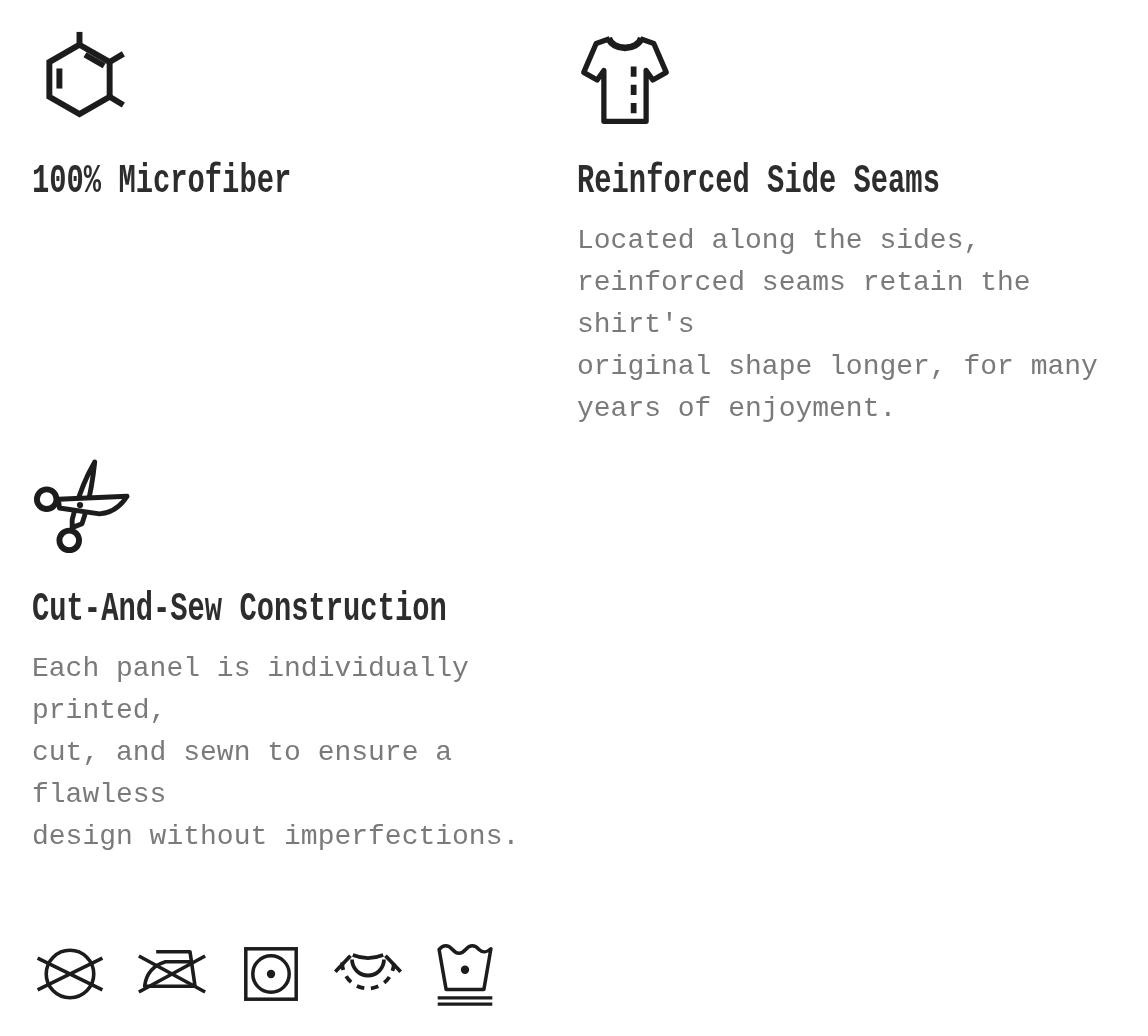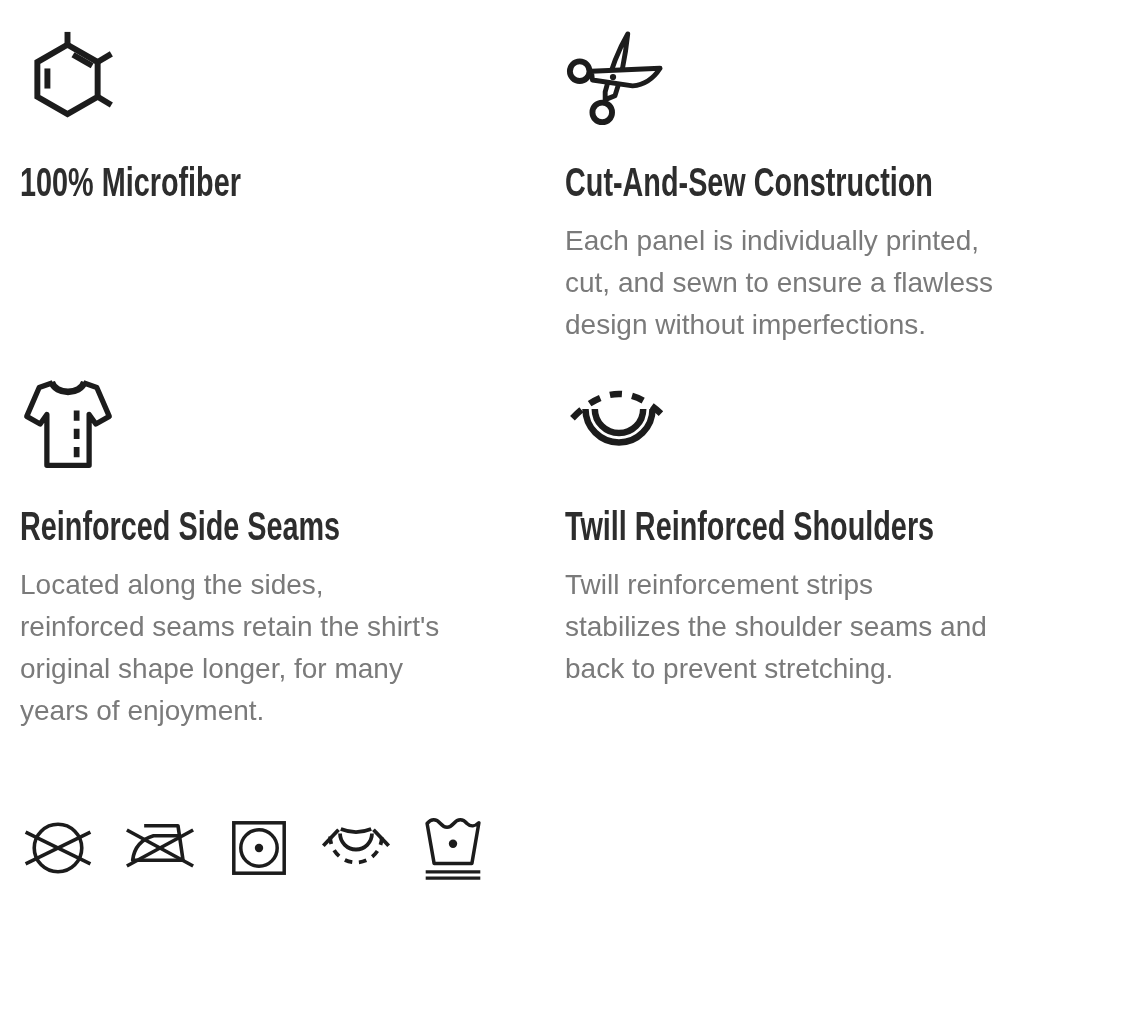--- a/index.html
+++ b/index.html
@@ -7,21 +7,22 @@
     padding: 0;
     background: #ffffff;
   }
   body {
     width: 1148px;
     height: 1036px;
     font-family: "Liberation Sans", sans-serif;
     overflow: hidden;
   }
   .page {
-    padding: 30px 40px 0 20px;
+    padding: 30px 40px 0 32px;
+    font-family: Liberation Mono, monospace;
   }
   .features-grid {
     display: grid;
     grid-template-columns: 545px 1fr;
     row-gap: 28px;
   }
   .feature { min-width: 0; }
   .icon-box {
     height: 104px;
     display: flex;
@@ -78,62 +79,49 @@
           <line x1="85" y1="72" x2="100" y2="81"></line>
           <line x1="58" y1="26" x2="79" y2="38"></line>
           <line x1="30" y1="41" x2="30" y2="63"></line>
         </svg>
       </div>
       <h3>100% Microfiber</h3>
     </section>
 
     <section class="feature">
       <div class="icon-box">
-        <svg width="98" height="104" viewBox="0 0 100 104" fill="none" stroke="#1c1c1c">
-          <path d="M64,3 C54,20 46,42 41,62 L41,70 L51,66 C58,46 62,22 64,3 Z" fill="#ffffff" stroke-width="5" stroke-linejoin="round"></path>
-          <path d="M27,41 L97,38 C90,49 81,55 69,56 L28,50 Z" fill="#ffffff" stroke-width="5" stroke-linejoin="round"></path>
-          <circle cx="15" cy="41" r="10" stroke-width="6"></circle>
-          <circle cx="38" cy="83" r="10" stroke-width="6"></circle>
-          <circle cx="49" cy="47" r="3.2" fill="#1c1c1c" stroke="none"></circle>
-        </svg>
-      </div>
-      <h3>Cut-And-Sew Construction</h3>
-      <p class="desc">Each panel is individually printed,
-cut, and sewn to ensure a flawless
-design without imperfections.</p>
-    </section>
-
-    <section class="feature">
-      <div class="icon-box">
         <svg width="96" height="102" viewBox="0 0 100 104" fill="none" stroke="#1c1c1c">
           <path d="M34,8 L20,13 L7,43 L21,51 L28,41 L28,94 L72,94 L72,41 L79,51 L93,43 L80,13 L66,8" stroke-width="5.5" stroke-linejoin="round"></path>
           <path d="M33,7 C37,21 63,21 67,7" stroke-width="7"></path>
           <line x1="59" y1="37" x2="59" y2="88" stroke-width="6" stroke-dasharray="10.5 8.5"></line>
         </svg>
       </div>
       <h3>Reinforced Side Seams</h3>
       <p class="desc">Located along the sides,
 reinforced seams retain the shirt's
 original shape longer, for many
 years of enjoyment.</p>
     </section>
 
     <section class="feature">
       <div class="icon-box">
-        <svg width="108" height="78" viewBox="0 0 116 82" fill="none" stroke="#1c1c1c" stroke-width="7" style="margin-top:8px">
-          <path d="M8,38 Q58,-14 108,38" stroke-dasharray="13 11"></path>
-          <path d="M22,28 A36,36 0 0,0 94,28"></path>
-          <path d="M32,28 A26,26 0 0,0 84,28"></path>
+        <svg width="98" height="104" viewBox="0 0 100 104" fill="none" stroke="#1c1c1c">
+          <path d="M64,3 C54,20 46,42 41,62 L41,70 L51,66 C58,46 62,22 64,3 Z" fill="#ffffff" stroke-width="5" stroke-linejoin="round"></path>
+          <path d="M27,41 L97,38 C90,49 81,55 69,56 L28,50 Z" fill="#ffffff" stroke-width="5" stroke-linejoin="round"></path>
+          <circle cx="15" cy="41" r="10" stroke-width="6"></circle>
+          <circle cx="38" cy="83" r="10" stroke-width="6"></circle>
+          <circle cx="49" cy="47" r="3.2" fill="#1c1c1c" stroke="none"></circle>
         </svg>
       </div>
-      <h3>Twill Reinforced Shoulders</h3>
-      <p class="desc">Twill reinforcement strips
-stabilizes the shoulder seams and
-back to prevent stretching.</p>
+      <h3>Cut-And-Sew Construction</h3>
+      <p class="desc">Each panel is individually printed,
+cut, and sewn to ensure a flawless
+design without imperfections.</p>
     </section>
+
 
   </div>
 
   <div class="care">
     <div class="care-icons">
 
       <span>
         <svg width="76" height="72" viewBox="0 0 100 100" fill="none" stroke="#1c1c1c" stroke-width="5">
           <circle cx="50" cy="50" r="33"></circle>
           <line x1="5" y1="28" x2="95" y2="72"></line>

